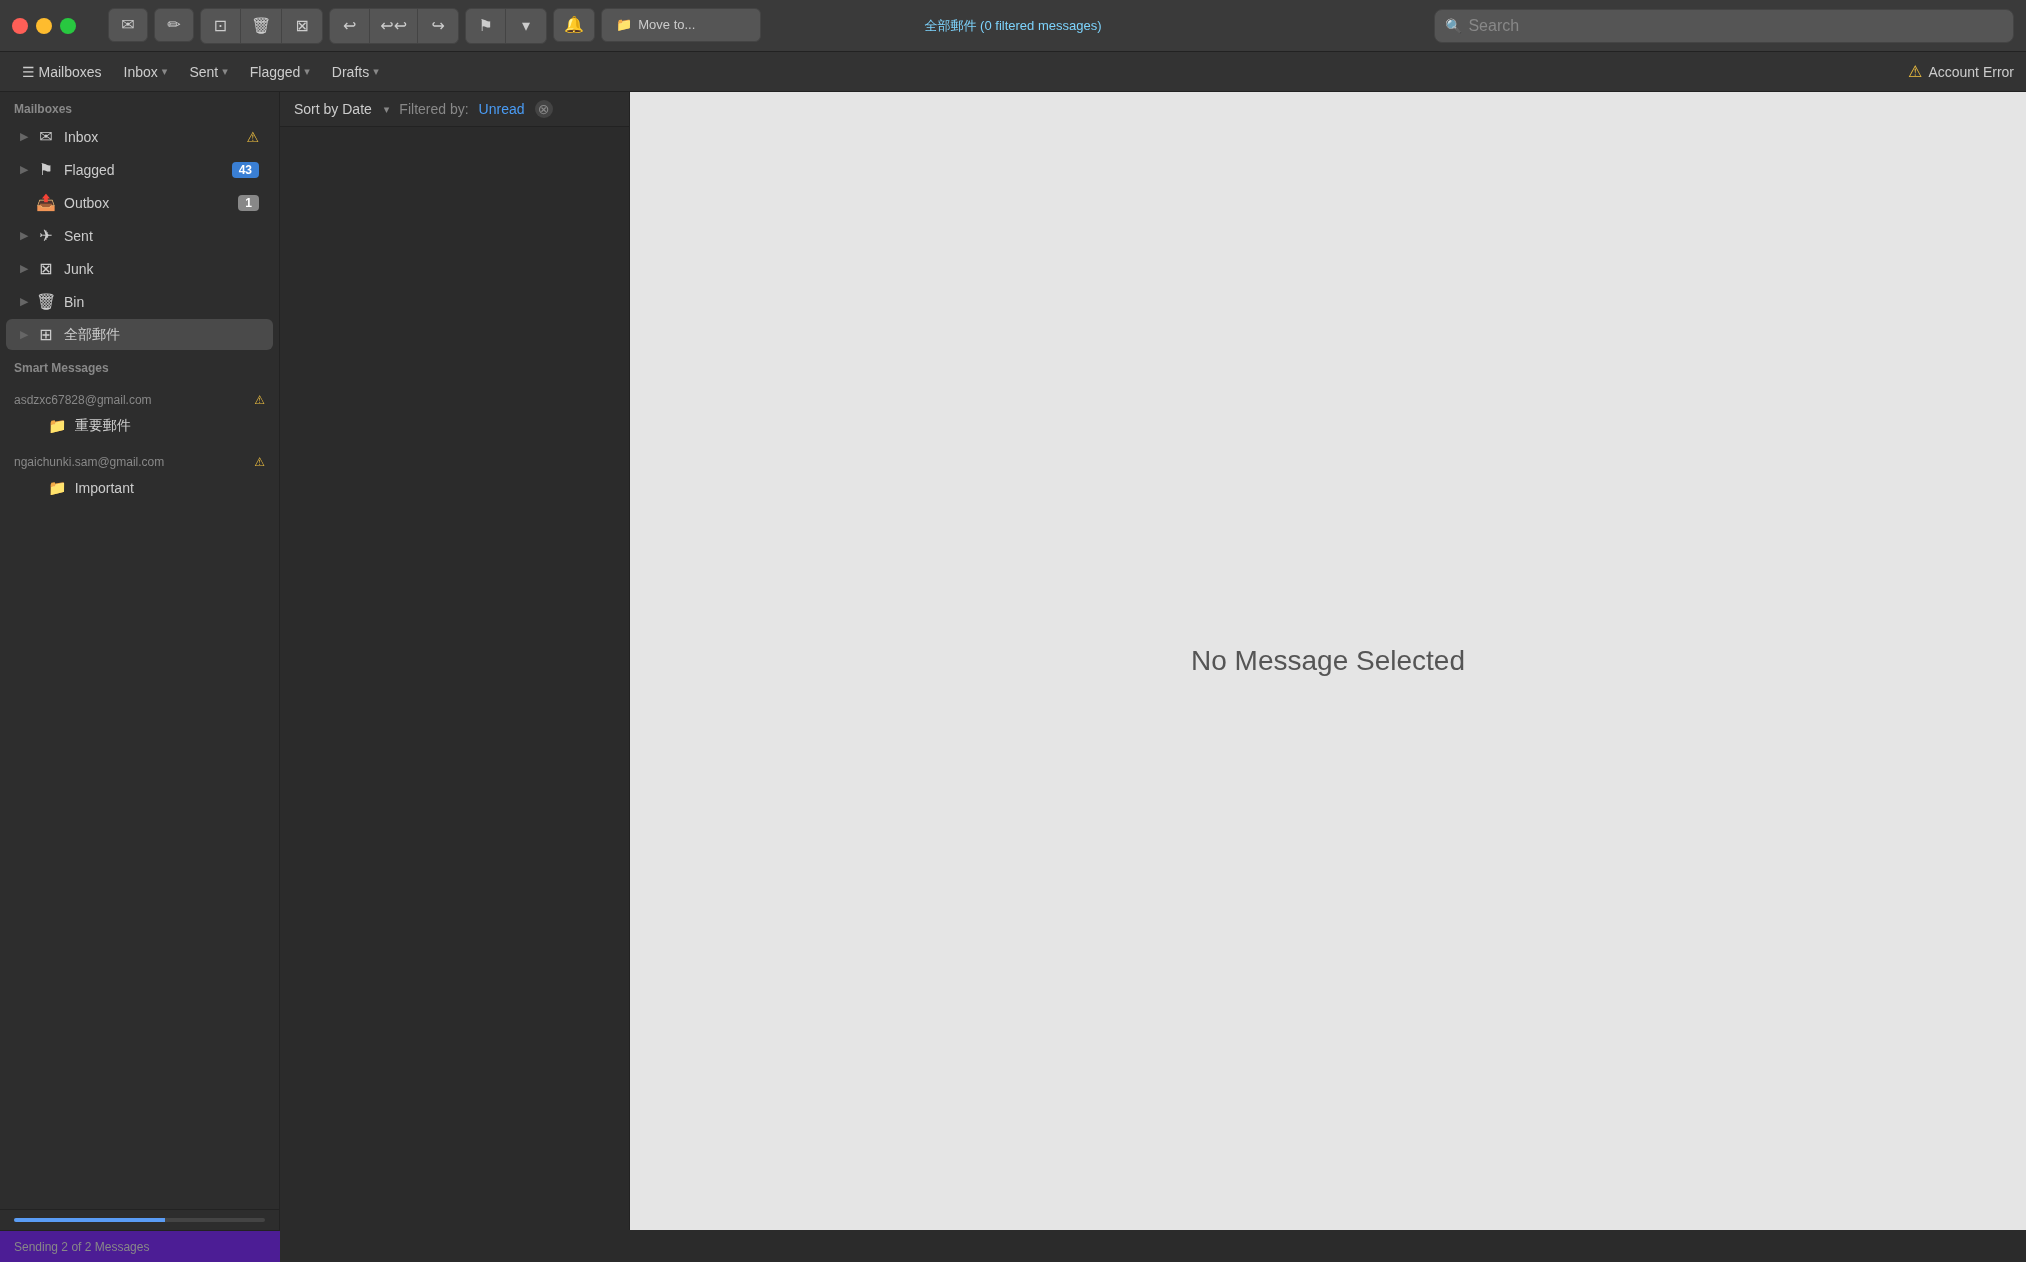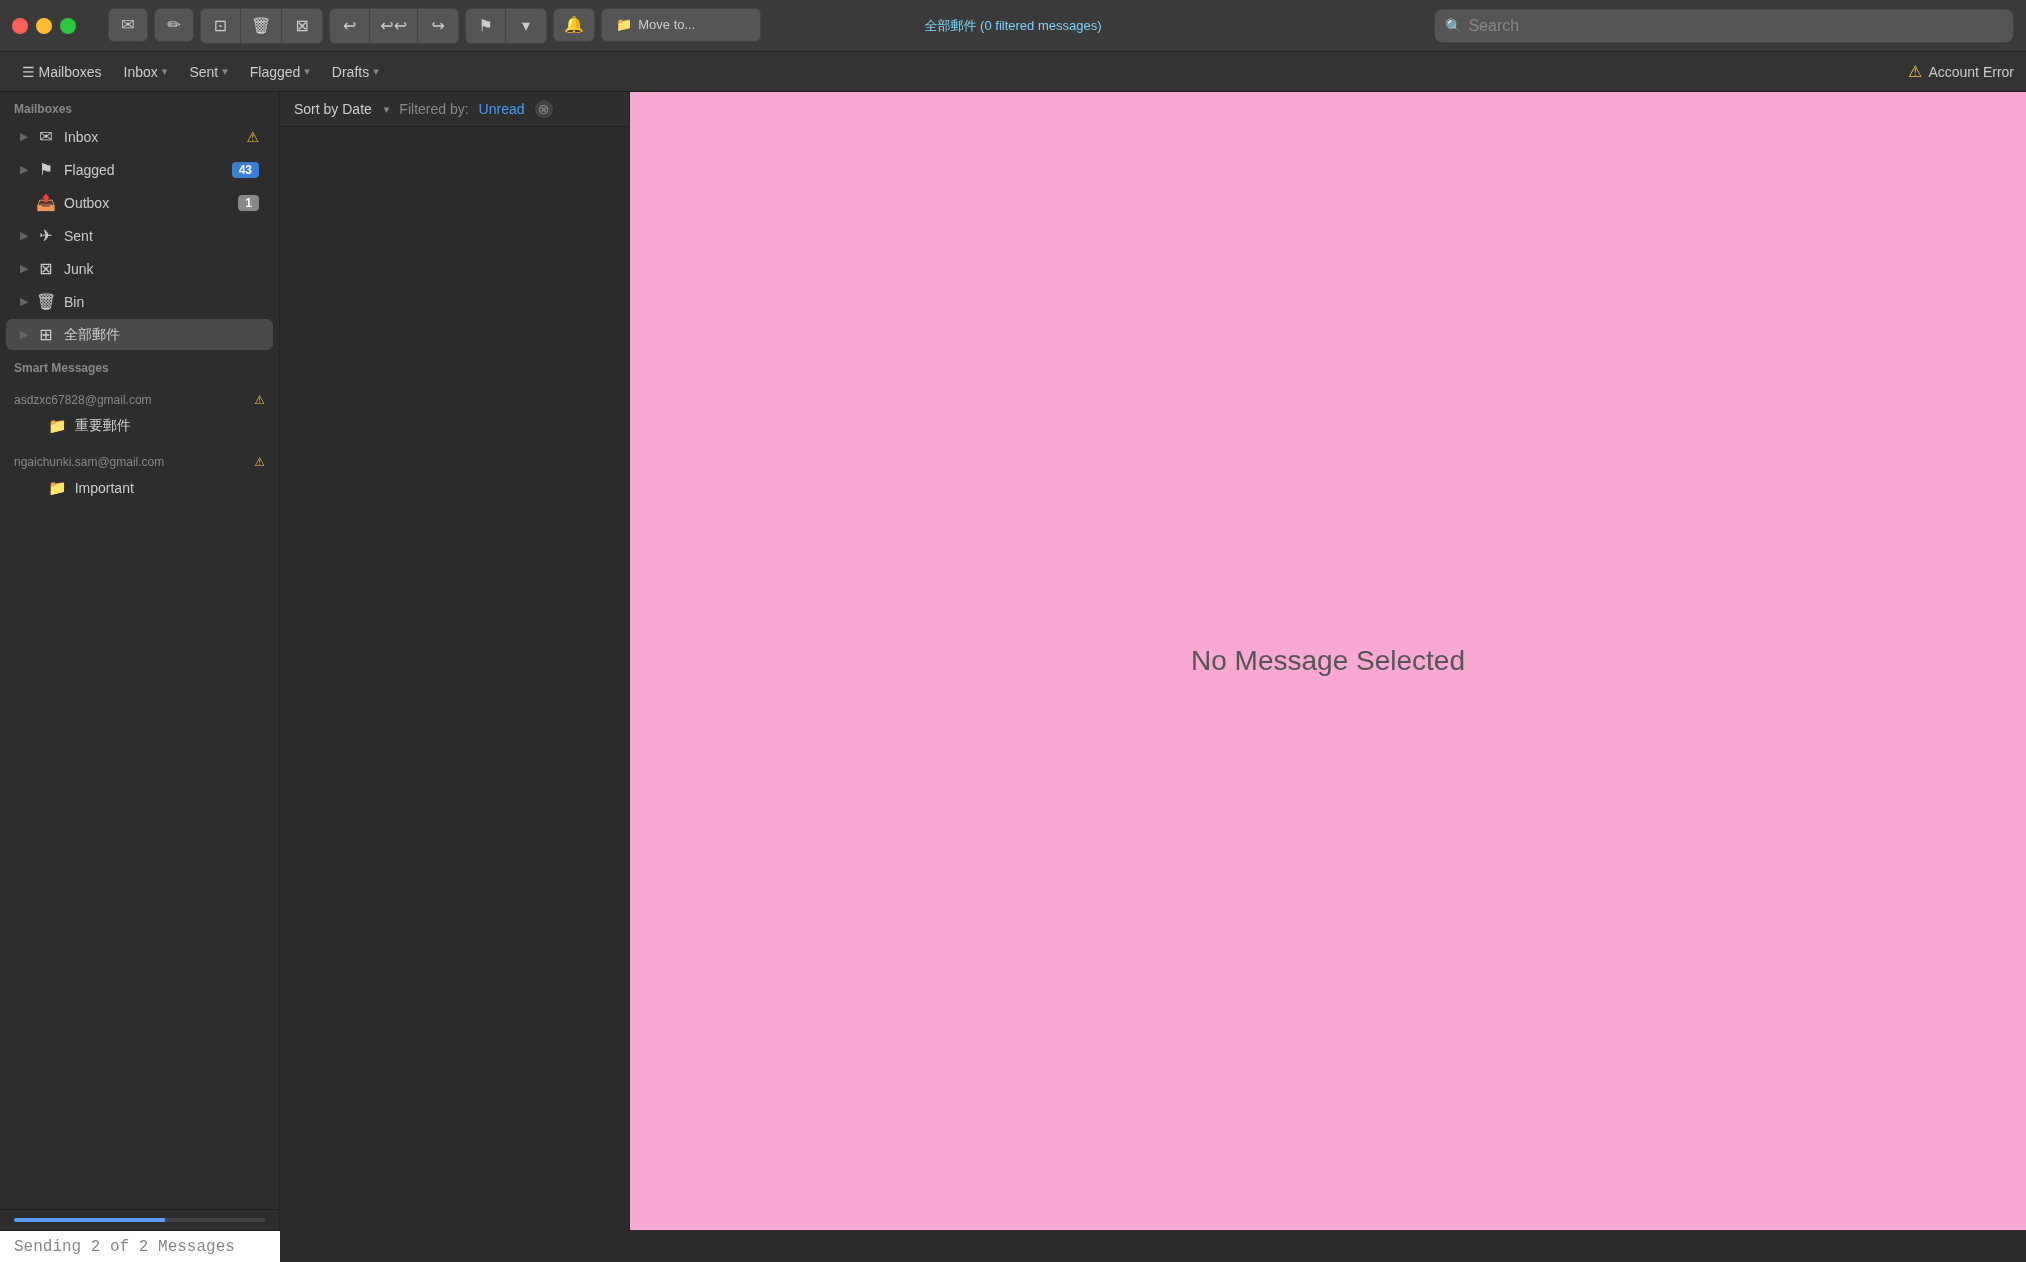--- a/index.html
+++ b/index.html
@@ -299,46 +299,45 @@
       display: flex;
       align-items: center;
       justify-content: center;
     }
 
     .email-list-body { flex: 1; overflow-y: auto; }
 
     
     .detail-pane {
       flex: 1;
-      background: #f9a8d4;
+      background: #e5e5e5;
       display: flex;
       align-items: center;
       justify-content: center;
     }
     .no-message-text {
       color: #555;
       font-size: 28px;
       font-weight: 300;
     }
 
     
     .status-bar {
       height: 32px;
-      background: #ffffff;
+      background: #4c1d95;
       border-top: 1px solid #222;
       display: flex;
       align-items: center;
       padding: 0 14px;
-      font-size: 16px;
+      font-size: 12px;
       color: #888;
       width: 280px;
       position: fixed;
       bottom: 0;
       left: 0;
-      font-family: Liberation Mono, monospace;
     }
   </style>
 </head>
 <body>
 
 <div class="title-bar">
   <div class="traffic-lights">
     <div class="traffic-light close"></div>
     <div class="traffic-light minimize"></div>
     <div class="traffic-light maximize"></div>

